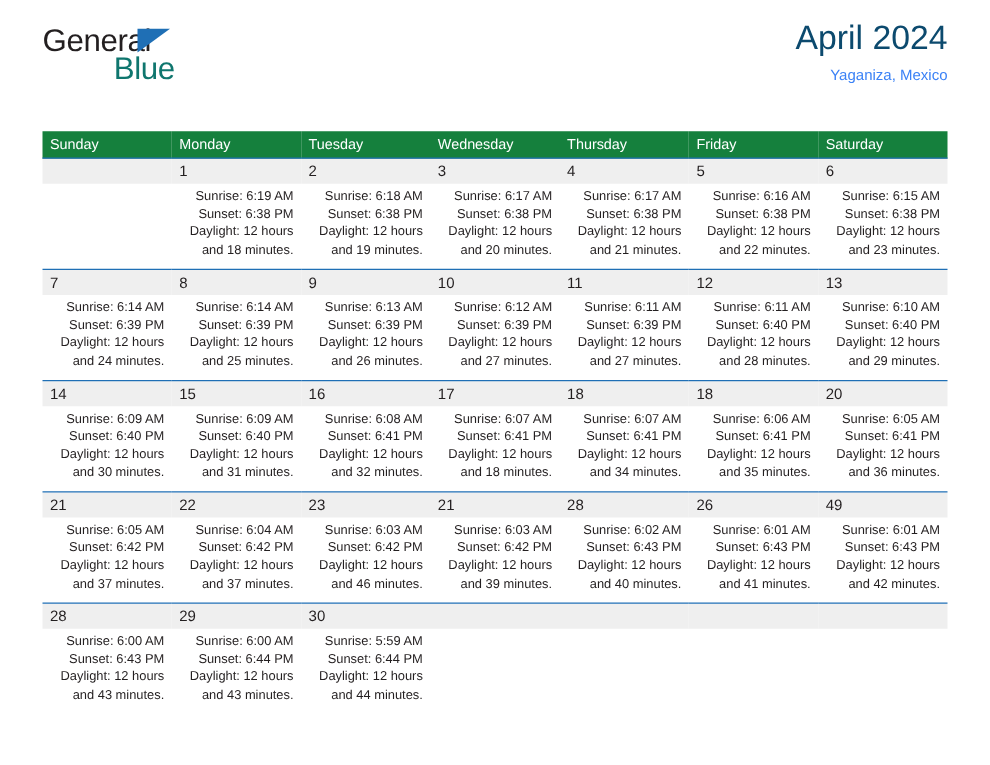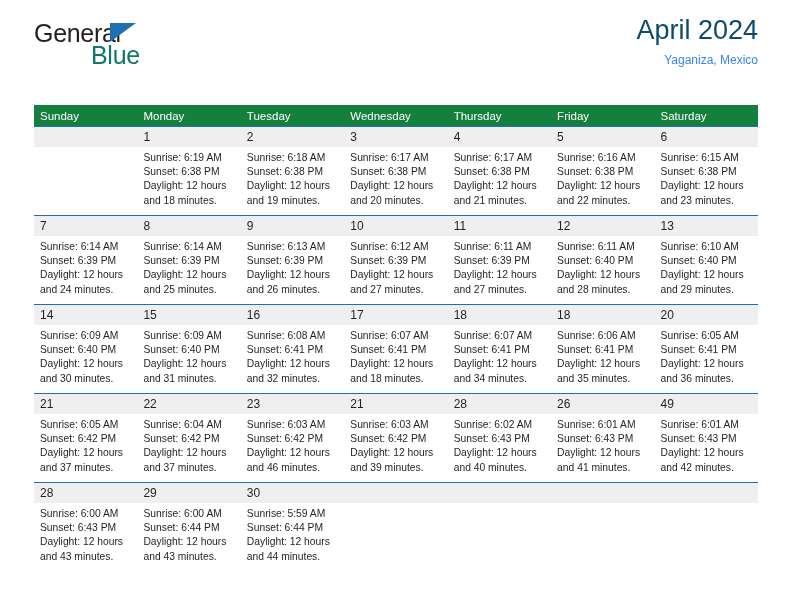--- a/index.html
+++ b/index.html
@@ -122,20 +122,21 @@
     line-height: 14px;
   }
   .daynum.empty {
     color: transparent;
   }
   .details {
     padding: 4px 6px 0 6px;
     font-size: 10.3px;
     line-height: 14.2px;
     color: #231f20;
+    text-align: right;
   }
   .details div {
     white-space: nowrap;
   }
 </style>
 </head>
 <body>
 
 <div class="page">
 

